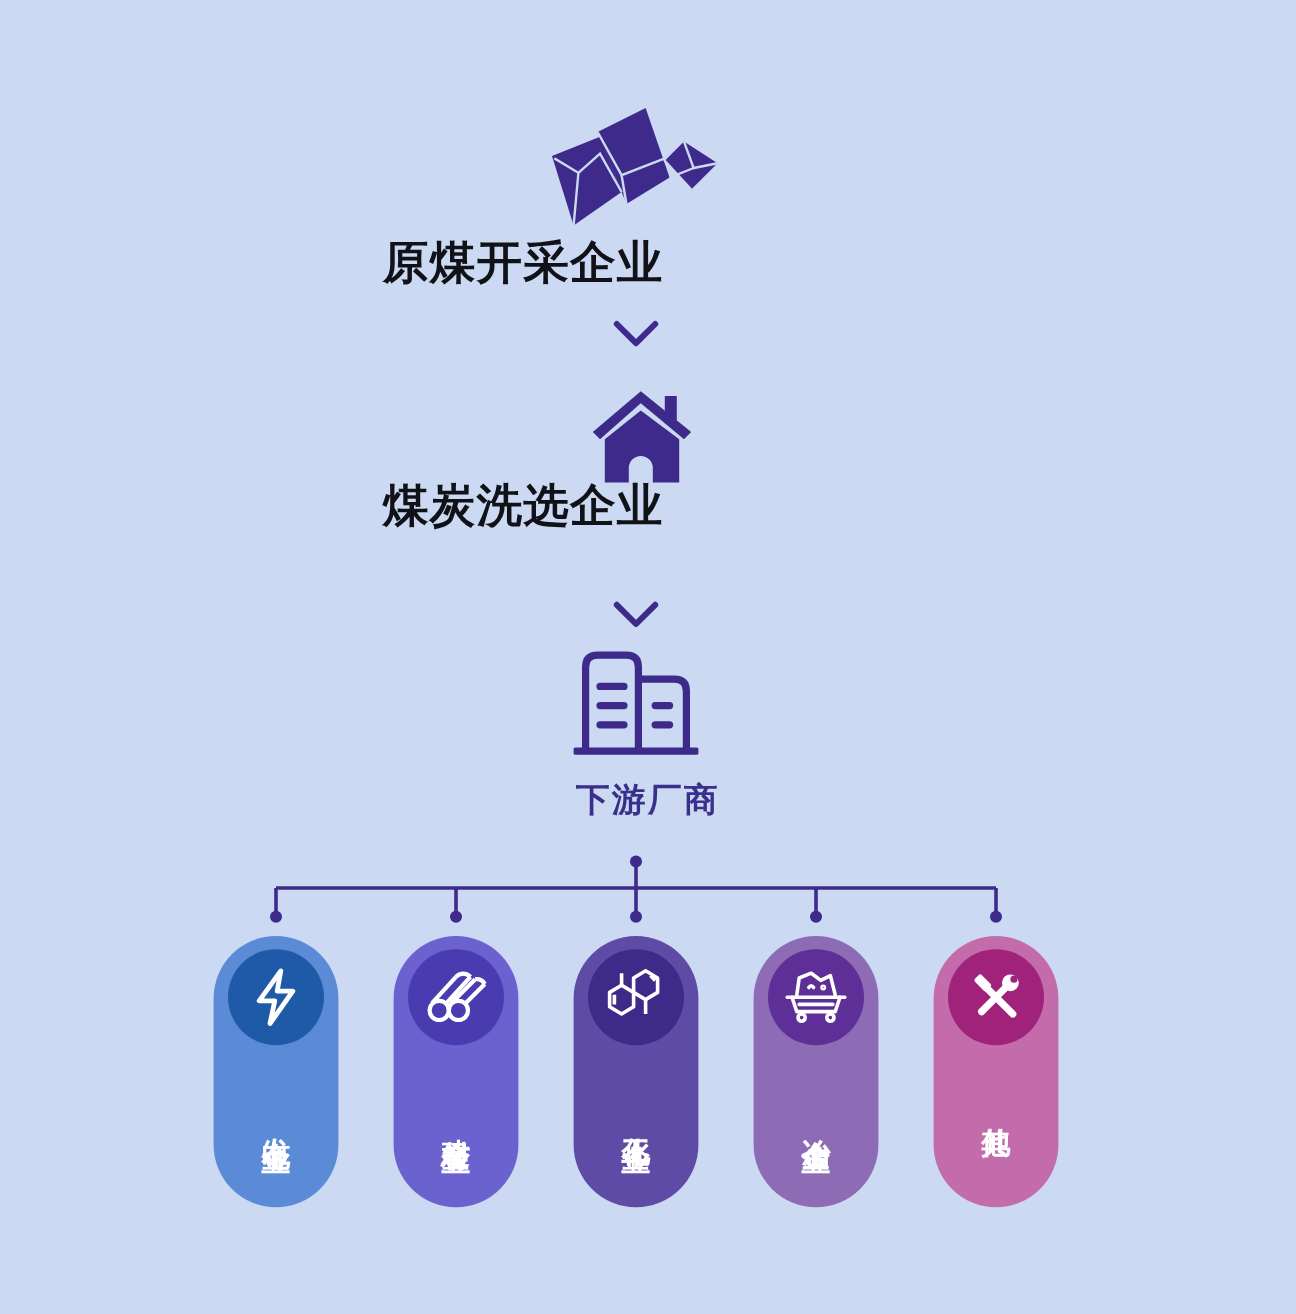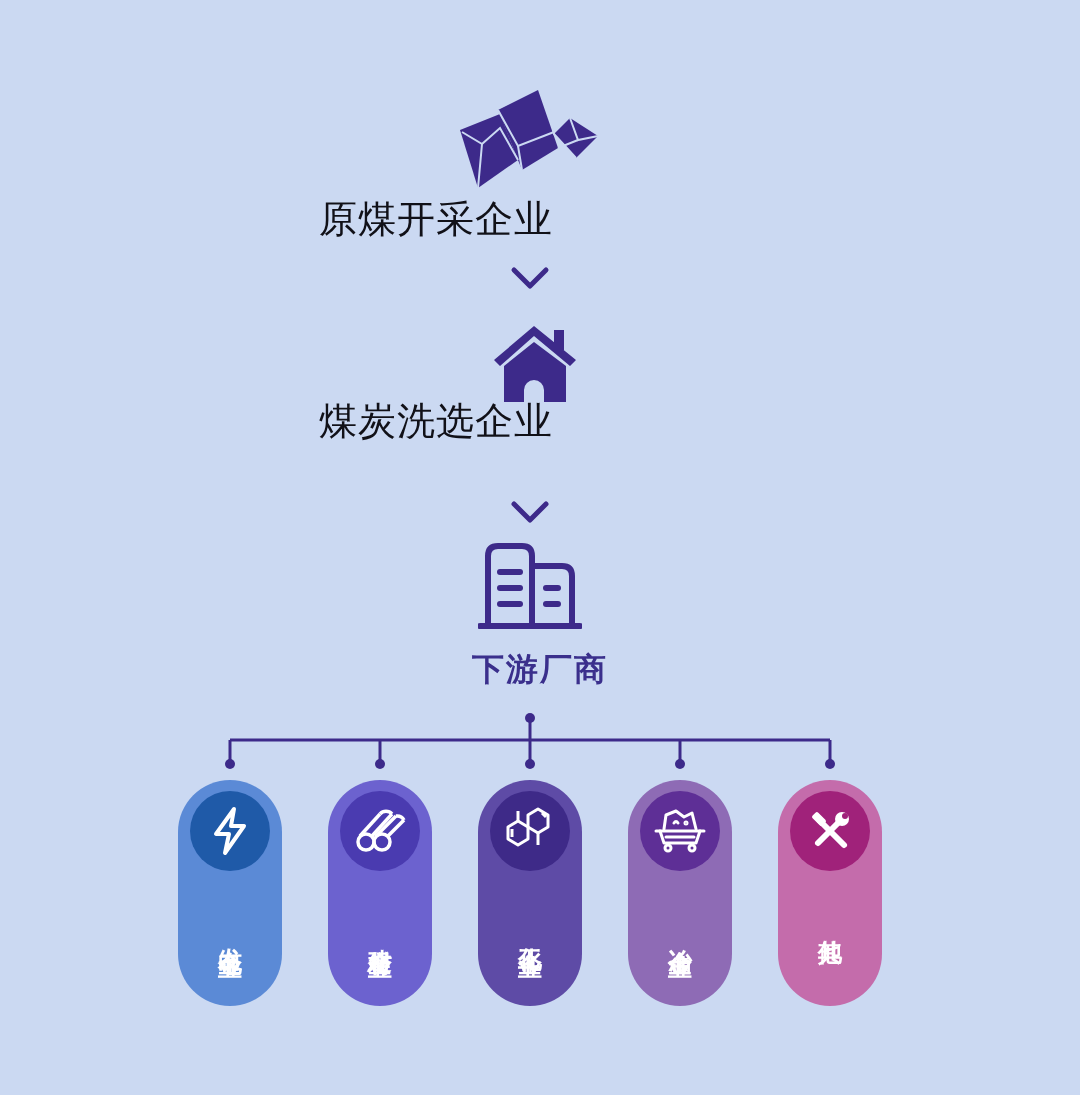--- a/index.html
+++ b/index.html
@@ -5,25 +5,25 @@
     html, body { margin: 0; padding: 0; }
     body {
       width: 1080px; height: 1095px;
       background: #cbd9f2;
       position: relative; overflow: hidden;
       font-family: "DejaVu Sans", "Liberation Sans", sans-serif;
     }
     .abs { position: absolute; }
     .stage-title {
       position: absolute; left: 0; width: 872px; text-align: center;
-      font-size: 38px; font-weight: normal; color: #111118; letter-spacing: 1px;
+      font-size: 38px; font-weight: bold; color: #111118; letter-spacing: 1px;
     }
     .downstream-title {
       position: absolute; left: 0; width: 1080px; text-align: center;
-      font-size: 32px; font-weight: bold; color: #3a2f8c; letter-spacing: 2px;
+      font-size: 28px; font-weight: bold; color: #3a2f8c; letter-spacing: 2px;
     }
     .chev { position: absolute; left: 510px; width: 40px; height: 26px; }
     .pill {
       position: absolute; top: 780px; width: 104px; height: 226px;
       border-radius: 52px; box-sizing: border-box;
     }
     .pill .circle {
       position: absolute; left: 12px; top: 11px; width: 80px; height: 80px;
       border-radius: 50%; display: flex; align-items: center; justify-content: center;
     }

